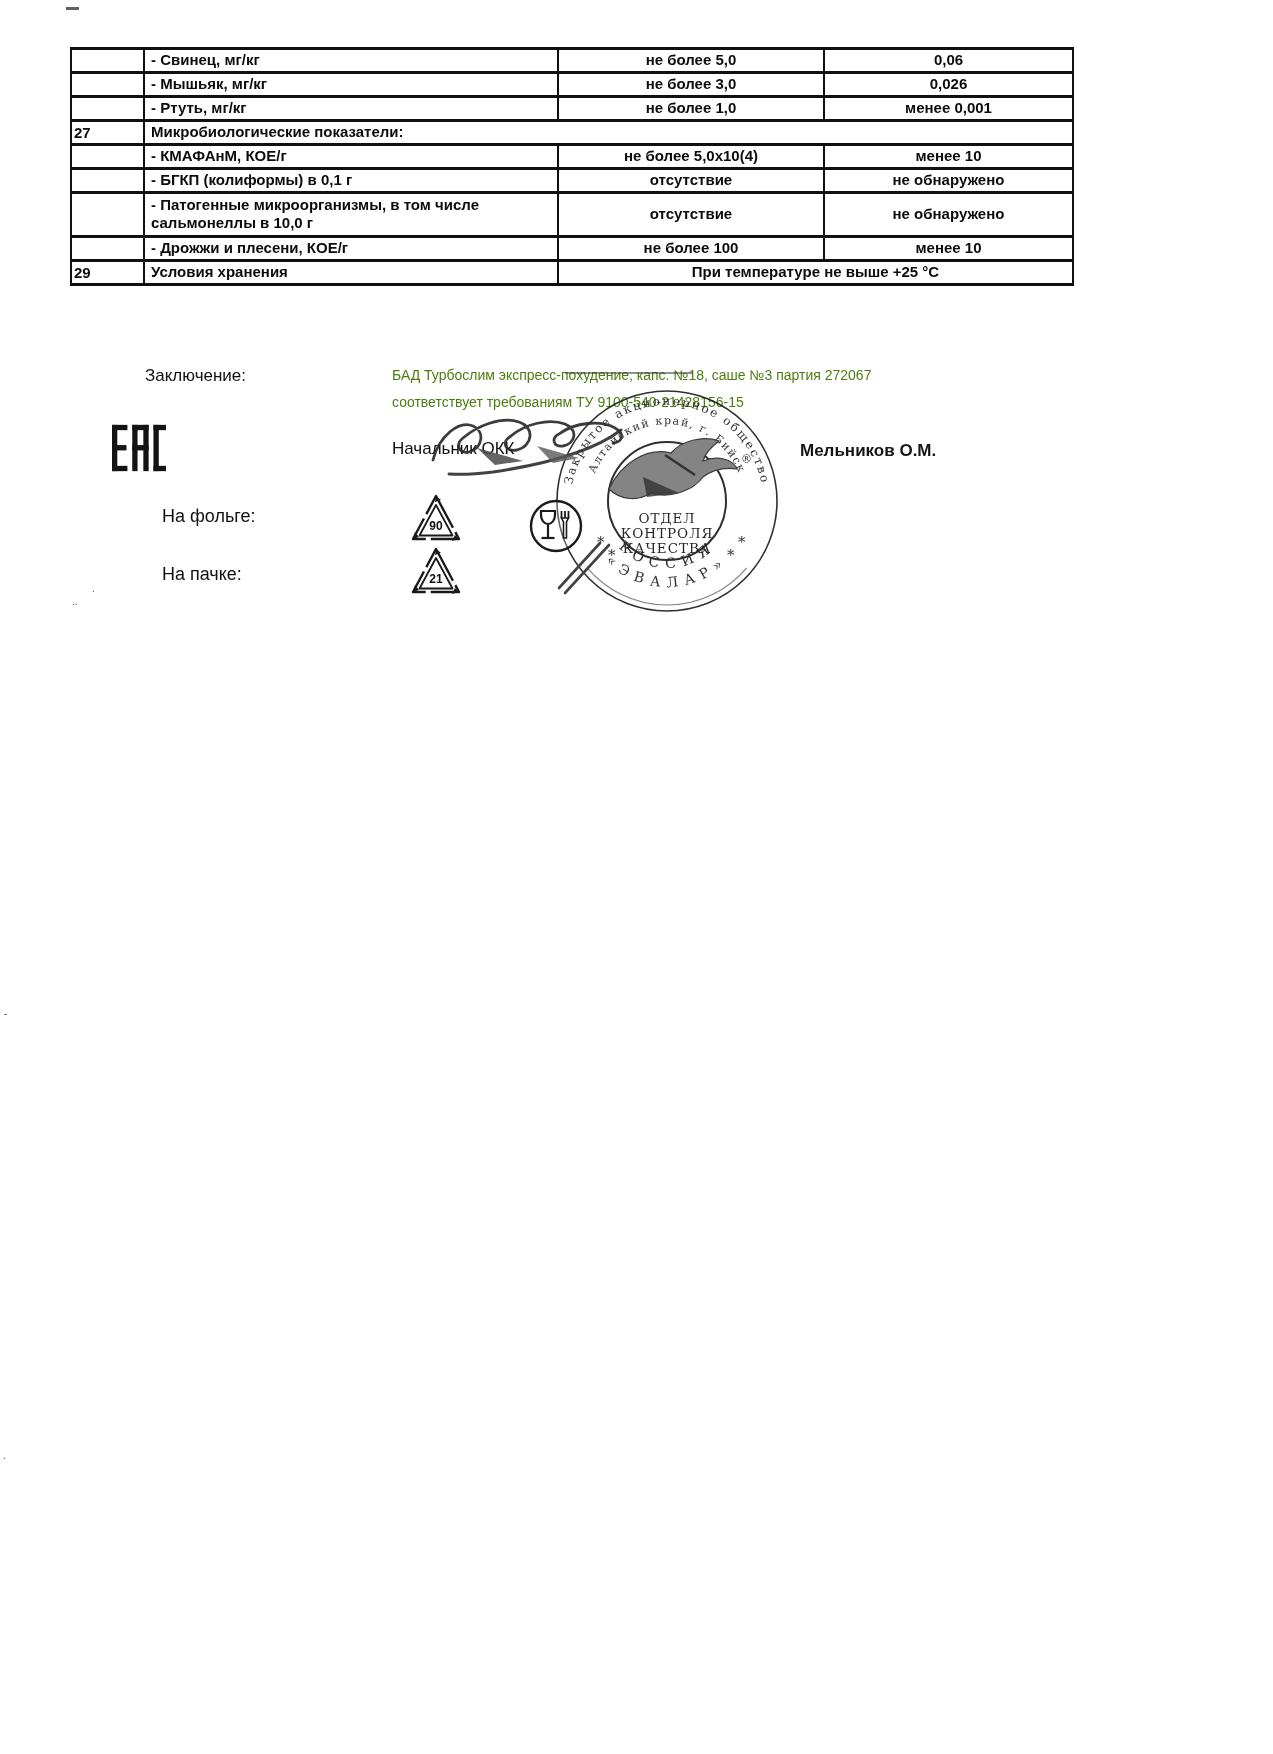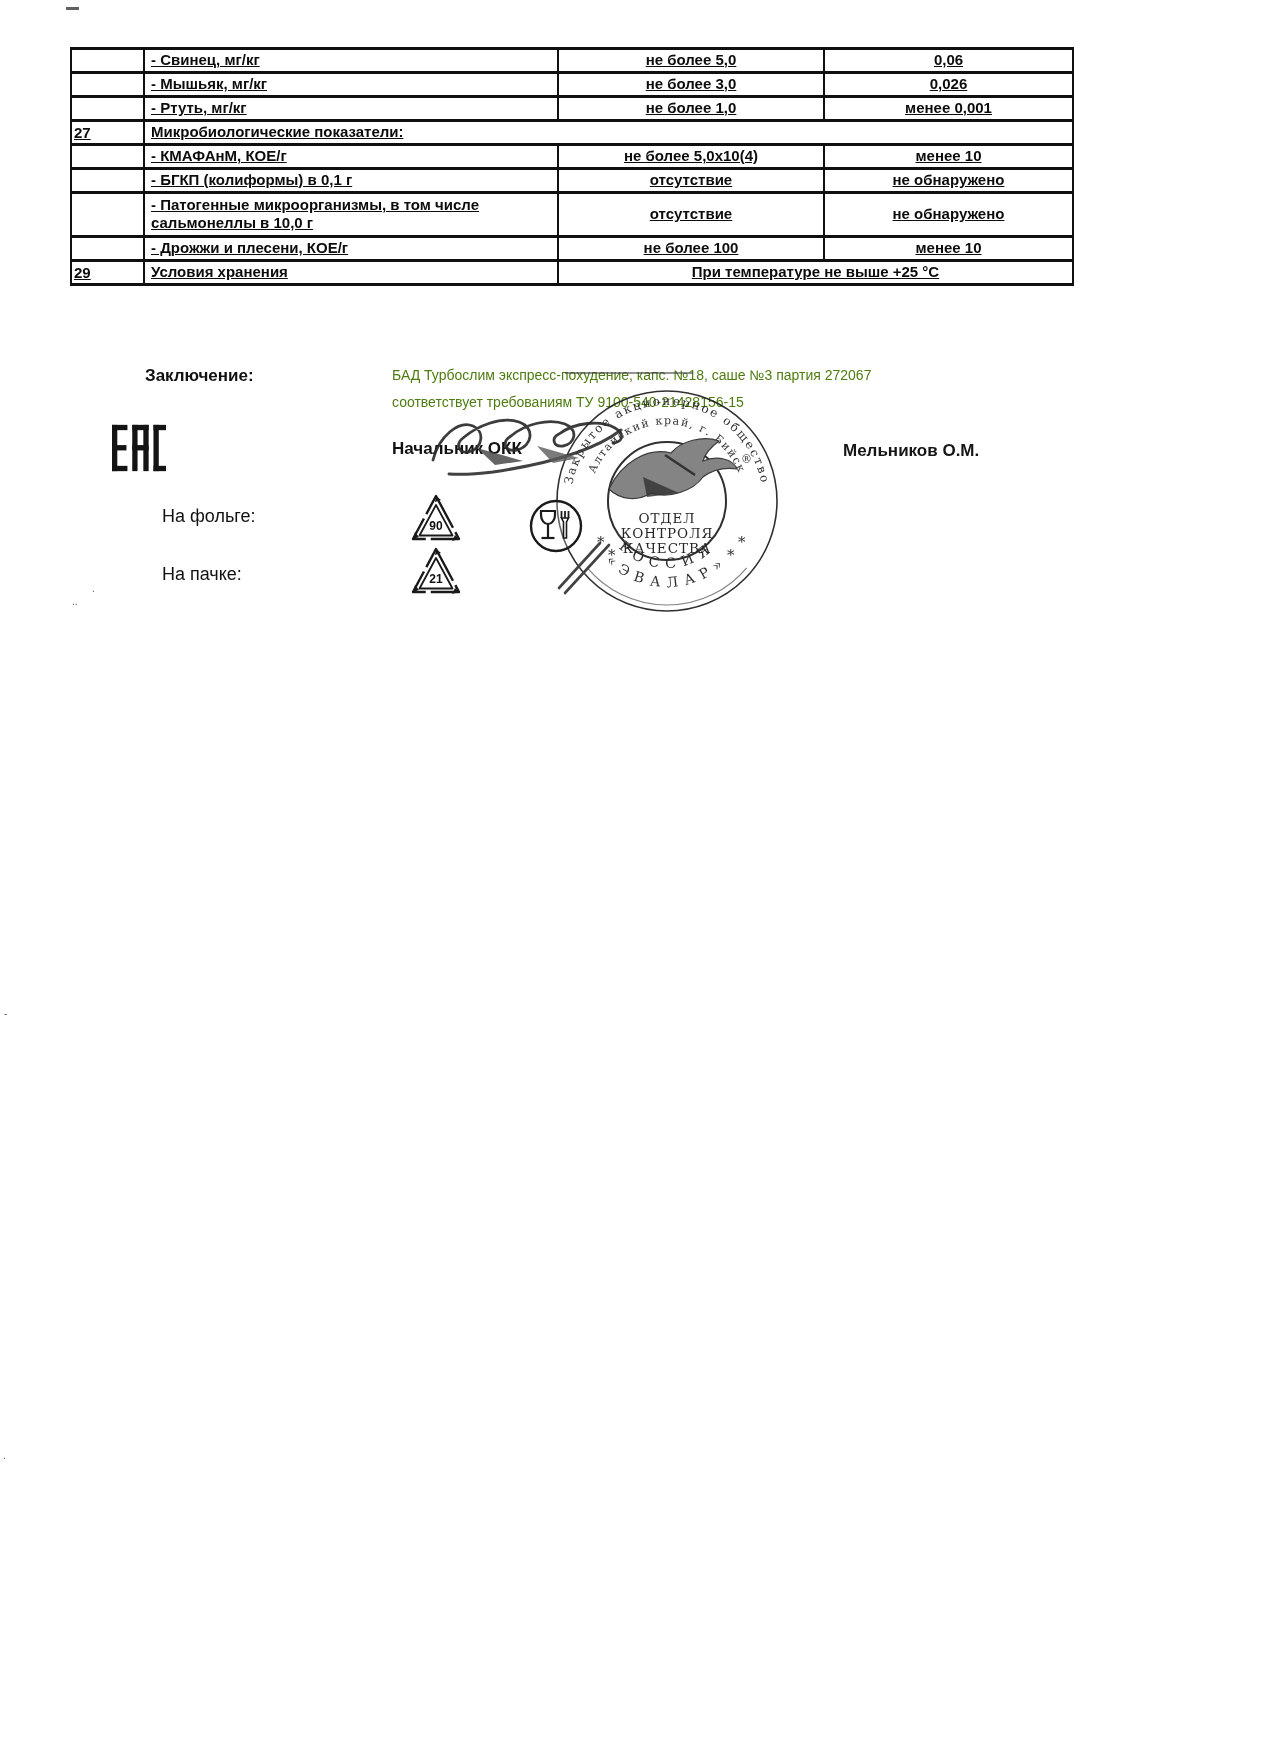--- a/index.html
+++ b/index.html
@@ -10,29 +10,29 @@
   }
   
   #spec-table{
     position:absolute;left:70px;top:47px;width:1002px;
     border-collapse:collapse;table-layout:fixed;
   }
   #spec-table td{
     border-left:2px solid #101010;border-right:2px solid #101010;
     border-top:3px solid #101010;border-bottom:3px solid #101010;
     font-size:15px;font-weight:bold;line-height:18px;
-    padding:1px 6px 2px 6px;vertical-align:middle;color:#0c0c0c;text-decoration:underline;
+    padding:1px 6px 2px 6px;vertical-align:middle;color:#0c0c0c;
   }
   #spec-table td.num{text-align:left;padding:1px 2px;}
   #spec-table td.norm, #spec-table td.result, #spec-table td.merged{text-align:center;}
   #spec-table tr{height:23px;}
   #spec-table tr.tall{height:44px;}
   
   .abs{position:absolute;}
-  .lbl-bold{font-size:17px;font-weight:bold;color:#111;text-align:center;}
+  .lbl-bold{font-size:17px;font-weight:normal;color:#111;text-align:center;}
   .body-txt{font-size:14px;font-weight:normal;color:#4d7c0f;line-height:26px;}
   .pkg-lbl{font-size:18px;font-weight:normal;color:#111;}
   .sig-name{font-size:17px;font-weight:bold;color:#151515;}
   
   .stampwrap{position:absolute;left:545px;top:383px;width:245px;height:235px;z-index:3;}
   .sigwrap{position:absolute;left:425px;top:408px;width:335px;height:80px;z-index:4;}
   .stamp-ring{font-family:"DejaVu Serif", serif;font-size:12px;letter-spacing:2px;fill:#1d1d1d;}
   .stamp-ring2{font-family:"DejaVu Serif", serif;font-size:11px;letter-spacing:1.5px;fill:#1d1d1d;}
   .stamp-bottom{font-family:"DejaVu Serif", serif;font-size:14px;letter-spacing:7px;fill:#1b1b1b;}
   .stamp-center{font-family:"DejaVu Serif", serif;font-size:13.5px;letter-spacing:1px;fill:#141414;text-anchor:middle;}
@@ -112,21 +112,21 @@
       <td class="merged" colspan="2">При температуре не выше +25 °С</td>
     </tr>
   </tbody>
     </table>
 
   <div class="abs lbl-bold" style="left:145px;top:366px;">Заключение:</div>
   <div class="abs body-txt" style="left:392px;top:362px;width:650px;">БАД  Турбослим экспресс-похудение, капс. №18, саше №3 партия 272067</div>
   <div class="abs body-txt" style="left:392px;top:389px;width:650px;">соответствует требованиям ТУ 9100-540-21428156-15</div>
 
   <div class="abs lbl-bold" style="left:392px;top:439px;">Начальник ОКК</div>
-  <div class="abs sig-name" style="left:800px;top:441px;margin-left:43px;">Мельников О.М.</div>
+  <div class="abs sig-name" style="left:800px;top:441px;">Мельников О.М.</div>
 
   <div class="abs" style="left:112px;top:423px;width:54px;height:50px;">
     <svg width="54" height="50" viewBox="0 0 56 48">
       <g fill="#141414">
 
         <rect x="0" y="0" width="5.5" height="48"></rect>
           <rect x="0" y="0" width="16" height="5.5"></rect>
         <rect x="0" y="21" width="15" height="5.5"></rect>
           <rect x="0" y="42.5" width="16" height="5.5"></rect>
 

